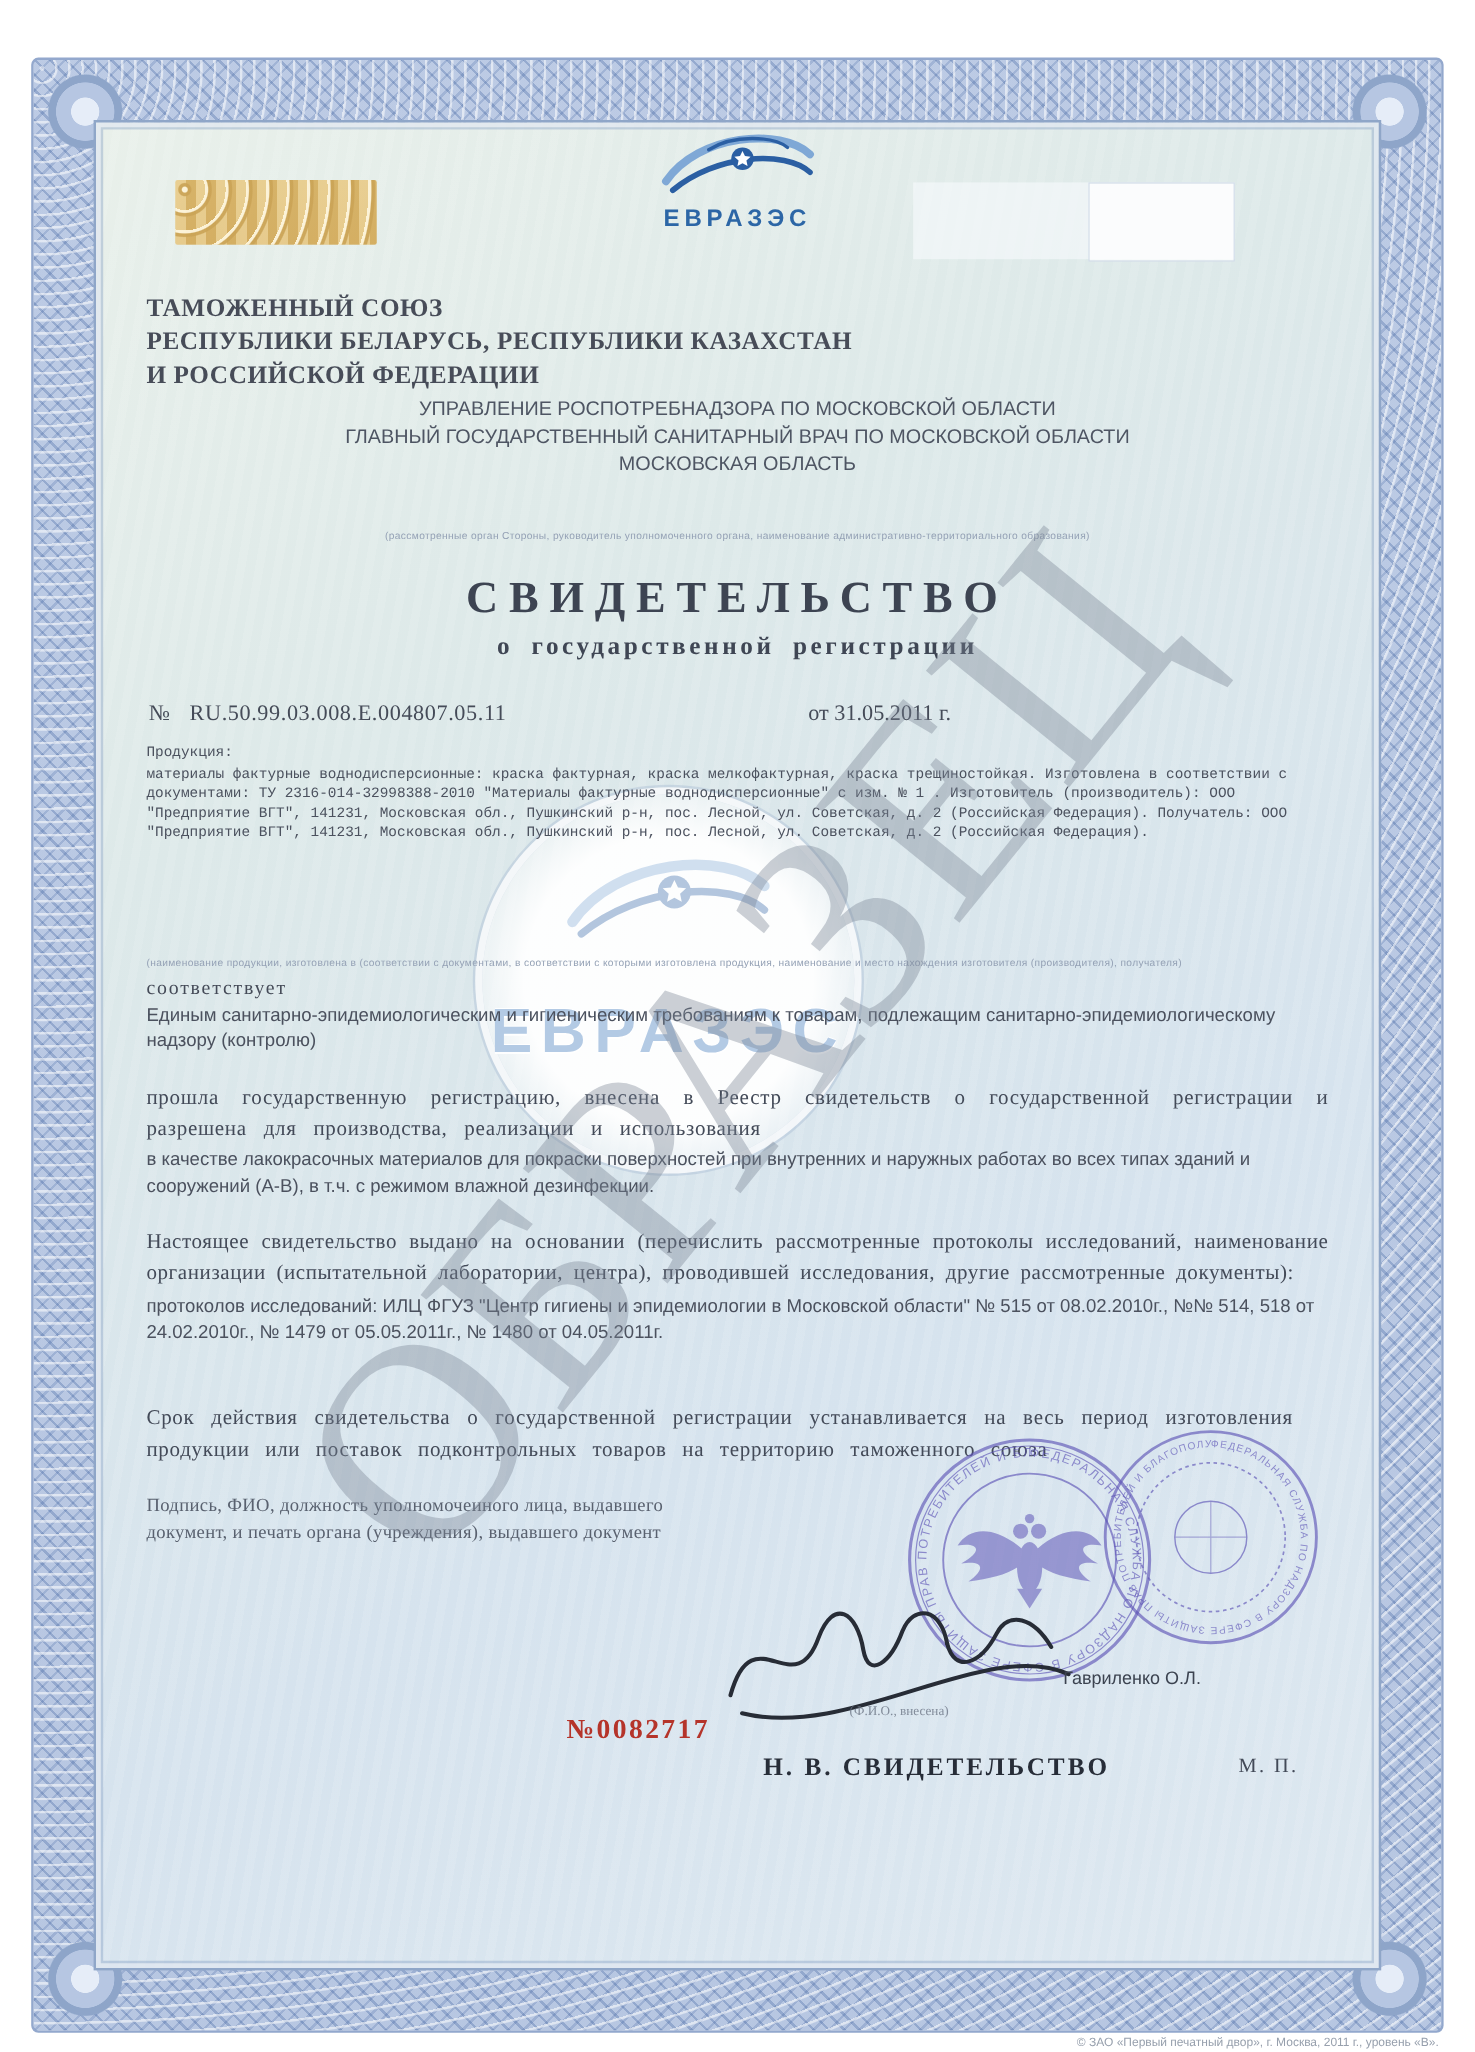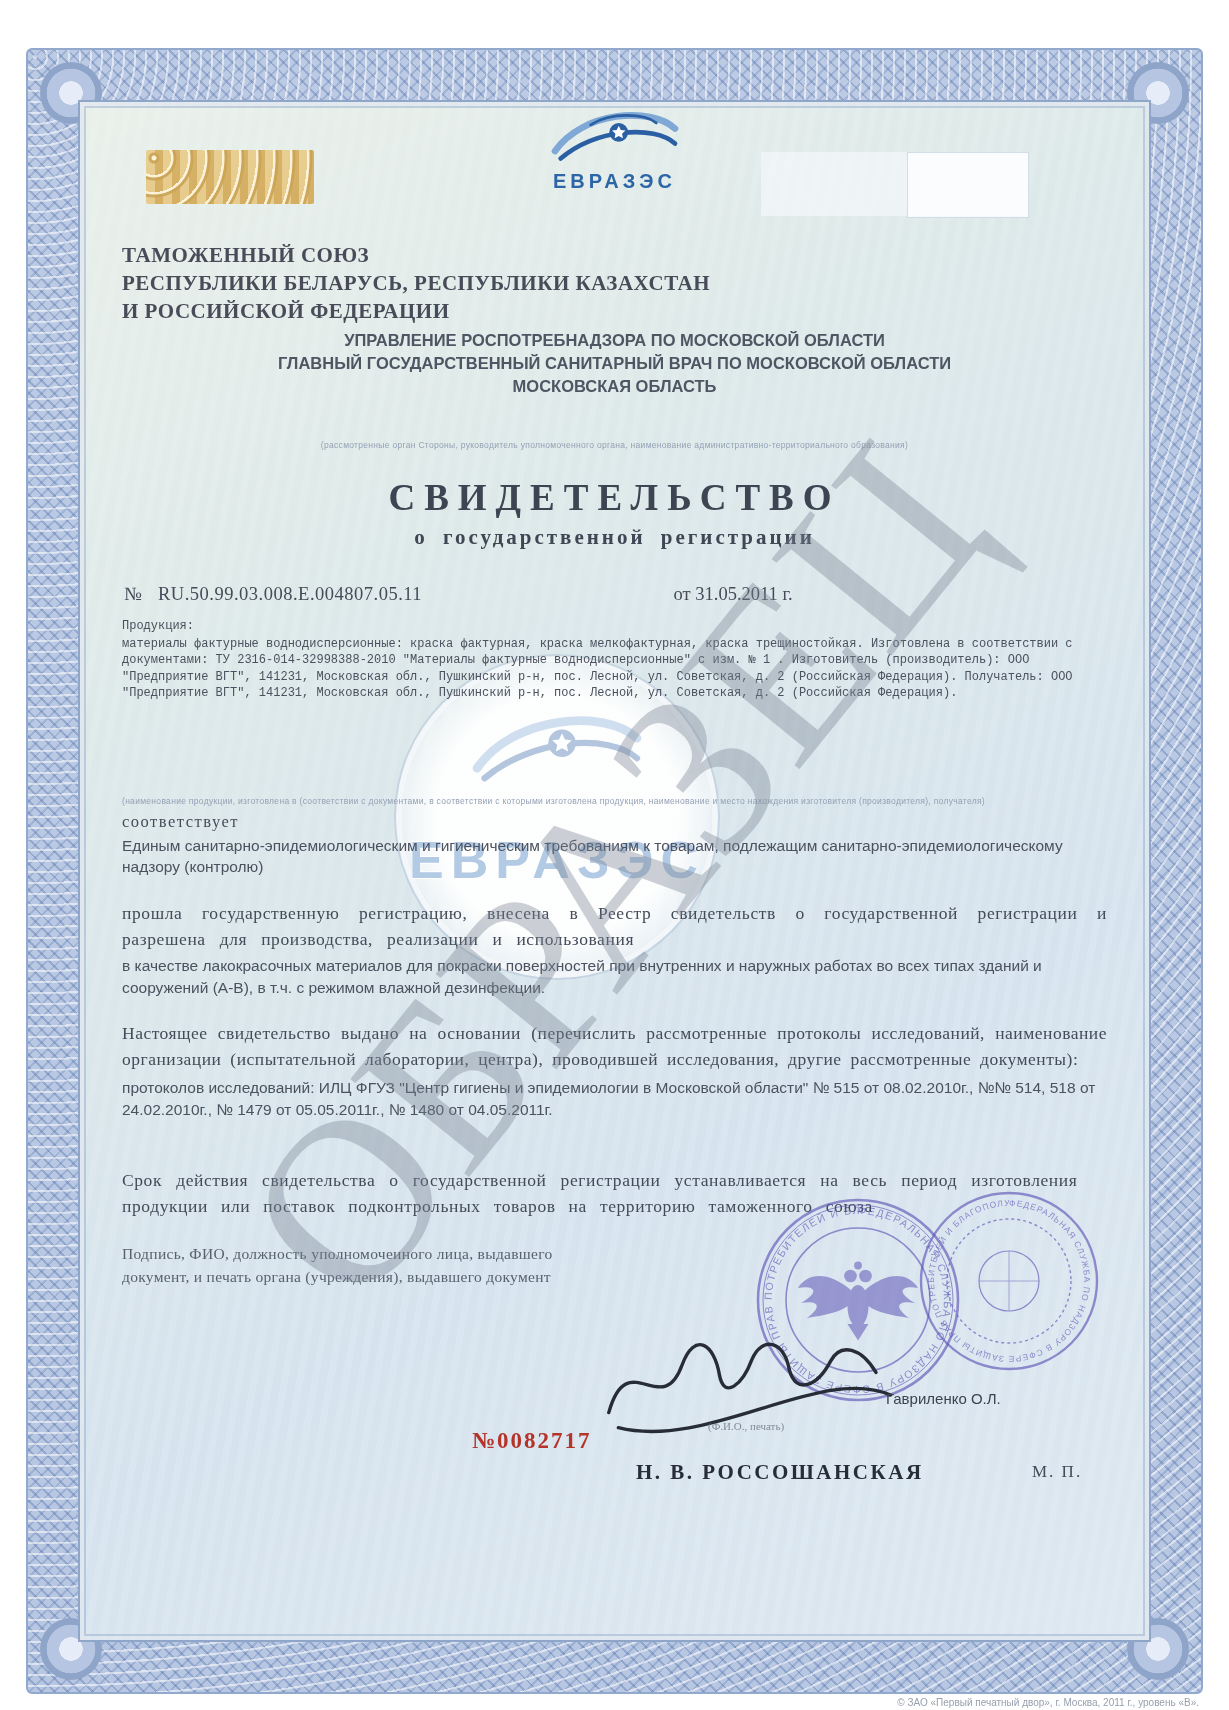--- a/index.html
+++ b/index.html
@@ -49,21 +49,21 @@
       linear-gradient(#e9d193,#d2a958);}
 
   
   .rect-a{position:absolute;right:120px;top:50px;width:268px;height:64px;background:rgba(250,252,255,.55);z-index:1;}
   .rect-b{position:absolute;right:120px;top:50px;width:120px;height:64px;background:rgba(255,255,255,.75);
     border:1px solid rgba(170,190,215,.5);z-index:1;}
 
   
   .header-org{margin-top:48px;text-align:left;font-weight:bold;font-size:21px;line-height:28px;
     color:#474c58;letter-spacing:.5px;}
-  .header-auth{margin-top:4px;text-align:center;font-family:"Liberation Sans",sans-serif;font-weight:bold;
+  .header-auth{margin-top:4px;text-align:center;font-family:"Liberation Sans",sans-serif;font-weight:normal;
     font-size:16.5px;line-height:23px;color:#4e5563;}
   .caption{text-align:center;font-family:"Liberation Sans",sans-serif;font-size:8.5px;color:#94a1b5;
     letter-spacing:.3px;}
   .caption1{margin-top:42px;}
   .caption2{margin-top:94px;text-align:left;}
 
   .title{margin-top:26px;text-align:center;font-weight:bold;font-size:37px;letter-spacing:9px;color:#3d4452;}
   .subtitle{margin-top:6px;text-align:center;font-weight:bold;font-size:21px;letter-spacing:3px;
     word-spacing:7px;color:#3f4654;}
 
@@ -244,22 +244,22 @@
     </svg>
 
     <svg class="signature" width="310" height="130" viewBox="0 0 310 130">
       <g fill="none" stroke="#272c36" stroke-width="3.4" stroke-linecap="round">
         <path d="M14,84 C40,18 66,98 92,44 C108,12 126,26 128,58 C130,84 150,70 162,46 C174,24 196,30 198,60"></path>
         <path d="M198,60 C202,86 224,80 240,56 C252,38 272,46 284,72"></path>
         <path d="M22,100 C110,132 230,58 296,96"></path>
       </g>
     </svg>
     <div class="sign-name-right">Гавриленко О.Л.</div>
-    <div class="sign-fio-cap">(Ф.И.О., печать)</div>
+    <div class="sign-fio-cap">(Ф.И.О., внесена)</div>
 
     <div class="serial">№0082717</div>
-    <div class="name-main">Н. В. РОССОШАНСКАЯ</div>
+    <div class="name-main">Н. В. СВИДЕТЕЛЬСТВО</div>
     <div class="mp">М. П.</div>
 
   </div>
 </div>
 
 <div class="footer">© ЗАО «Первый печатный двор», г. Москва, 2011 г., уровень «В».</div>
 
 </body></html>

